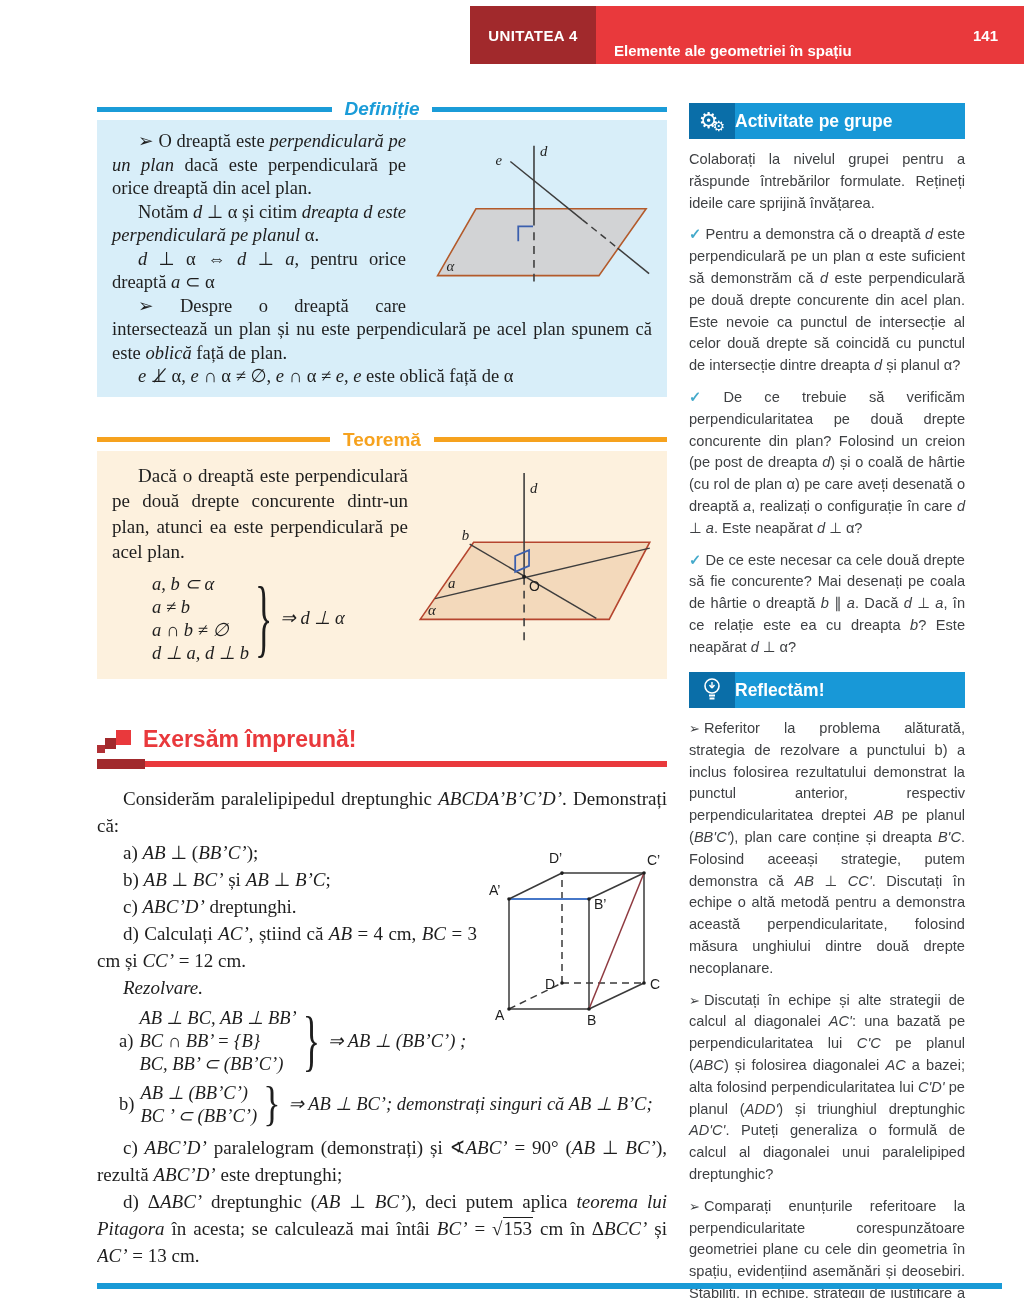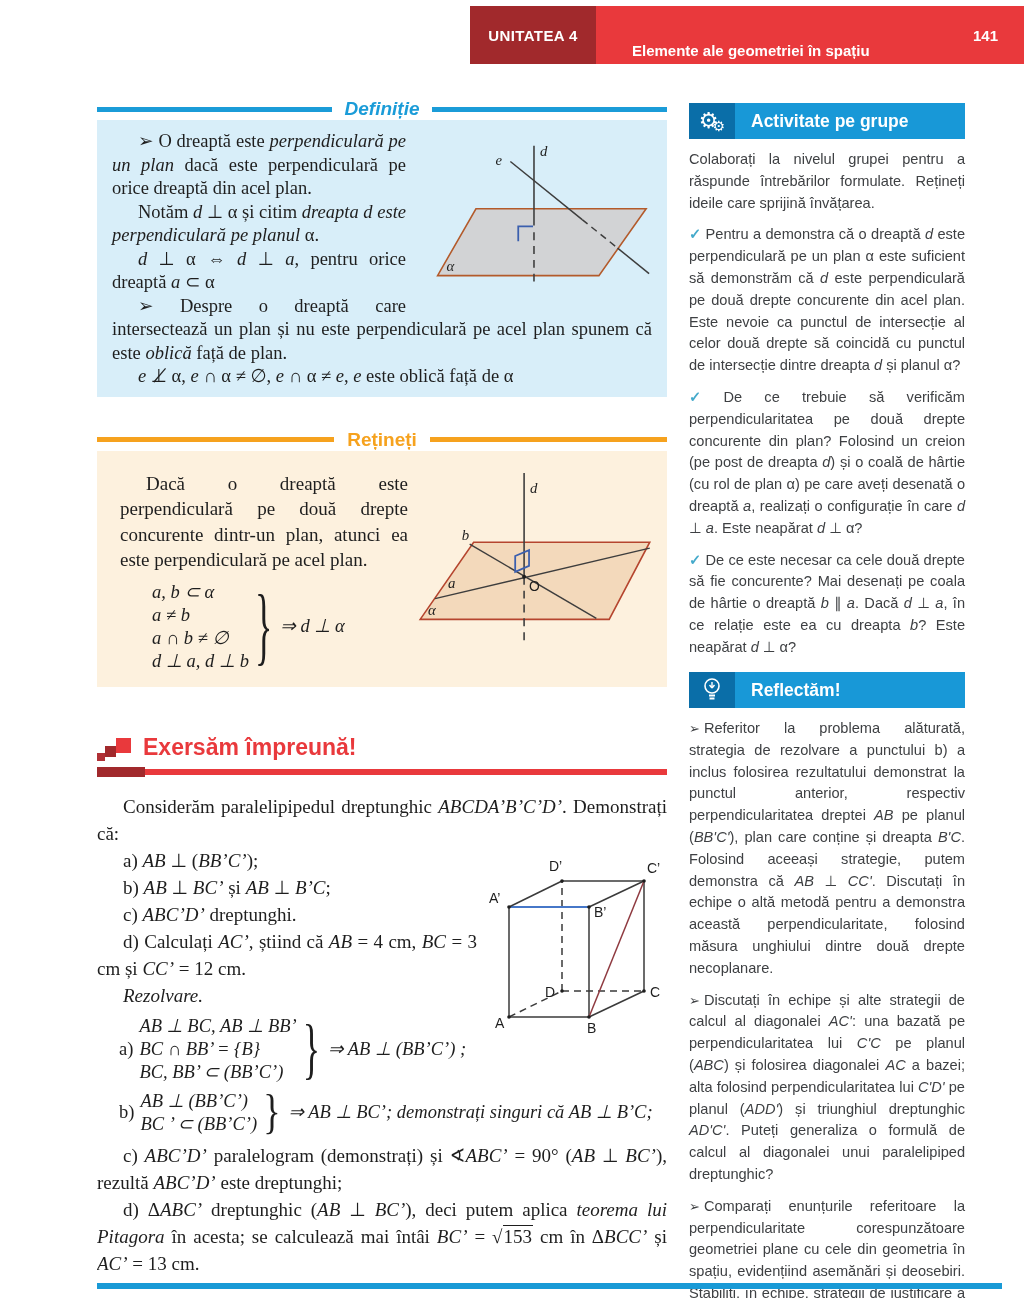--- a/index.html
+++ b/index.html
@@ -6,39 +6,39 @@
   .page{position:relative;width:1024px;height:1298px;background:#fff;overflow:hidden;
         font-family:"Liberation Serif",serif;color:#1e1e1e;}
 
   
   .hdr-unit{position:absolute;left:470px;top:6px;width:126px;height:58px;background:#a1292c;
             color:#fff;font-family:"Liberation Sans",sans-serif;font-weight:bold;font-size:15px;
             display:flex;align-items:center;justify-content:center;letter-spacing:.4px;}
   .hdr-bar{position:absolute;left:596px;top:6px;width:428px;height:58px;background:#e9393c;
            color:#fff;font-family:"Liberation Sans",sans-serif;font-weight:bold;font-size:15px;
            display:flex;align-items:center;}
-  .hdr-bar .chapter{flex:1;padding-left:36px;margin-top:31px;}
+  .hdr-bar .chapter{flex:1;padding-left:18px;margin-top:31px;}
   .hdr-bar .pgnum{margin-right:26px;}
 
   
   .left-col{position:absolute;left:97px;top:98px;width:570px;}
 
   .rule-head{display:flex;align-items:center;height:22px;font-family:"Liberation Sans",sans-serif;}
   .rule-head .ln{flex:1;height:5px;}
   .rule-head .t{font-weight:bold;font-size:19px;padding:0 13px;}
   .blue .ln{background:#1b9cd8;} .blue .t{color:#1b9cd8;font-style:italic;}
   .orange .ln{background:#f6a21e;} .orange .t{color:#f6a21e;}
 
   .def-box{background:#d8eef9;padding:10px 15px 8px 15px;overflow:hidden;}
   .def-box p{margin:0;text-align:justify;font-size:18.5px;line-height:23.5px;text-indent:26px;}
   .def-fig{float:right;width:238px;height:182px;margin:2px 0 2px 8px;}
 
   .thm-wrap{margin-top:32px;}
   .thm-box{background:#fdf1de;padding:12px 15px 10px 15px;overflow:hidden;}
-  .thm-box p{margin:8px;text-align:justify;font-size:19px;line-height:25.5px;text-indent:26px;font-family:Liberation Serif, serif;}
+  .thm-box p{margin:0;text-align:justify;font-size:19px;line-height:25.5px;text-indent:26px;font-family:Liberation Serif, serif;}
   .thm-fig{float:right;width:238px;height:188px;margin:2px 0 2px 6px;}
 
   .sys{display:flex;align-items:center;font-size:18.5px;line-height:23px;}
   .sys .sys-lines{font-style:italic;}
   .brace{display:inline-block;font-family:"Liberation Serif",serif;font-size:36px;
          font-weight:400;margin:0 8px 0 6px;}
   .br2{transform:scaleY(1.35);} .br3{transform:scaleY(1.85);} .br4{transform:scaleY(2.4);}
   .sys .res{font-style:italic;white-space:nowrap;}
   .thm-sys{margin:8px 0 4px 40px;}
 
@@ -60,21 +60,21 @@
   .sol-sys{margin:6px 0 6px 22px;}
   .sol-sys .lbl{margin-right:6px;}
   .italic{font-style:italic;}
 
   
   .right-col{position:absolute;left:689px;top:103px;width:276px;height:1180px;
              font-family:"Liberation Sans",sans-serif;color:#3e4043;}
   .panel-head{display:flex;align-items:center;height:36px;background:#1898d7;color:#fff;}
   .panel-head .icon{width:46px;height:36px;background:#0a6ea8;display:flex;align-items:center;
                     justify-content:center;flex:none;}
-  .panel-head .pt{font-weight:bold;font-size:17.5px;padding-left:16px;}
+  .panel-head .pt{font-weight:bold;font-size:17.5px;}
   .rtext{font-size:14.6px;line-height:21.8px;text-align:justify;}
   .rtext p{margin:10px 0 0 0;}
   .rtext .bullet-check{color:#45aacb;font-weight:bold;margin-right:4px;}
   .rtext .bullet-arrow{color:#3e4043;margin-right:4px;font-size:13px;}
   .reflect{position:absolute;left:0;top:569px;width:276px;}
 
   .gear-big{font-size:22px;line-height:1;color:#fff;}
   .gear-small{font-size:14px;line-height:1;color:#fff;margin-left:-6px;margin-top:10px;}
 
   
@@ -123,21 +123,21 @@
       <p>➢ O dreaptă este <i>perpendiculară pe un plan</i> dacă este perpendiculară pe orice dreaptă din acel plan.</p>
       <p>Notăm <i>d</i> ⊥ α și citim <i>dreapta d este perpendiculară pe planul</i> α.</p>
       <p><i>d</i> ⊥ α ⇔ <i>d</i> ⊥ <i>a</i>, pentru orice dreaptă <i>a</i> ⊂ α</p>
       <p>➢ Despre o dreaptă care intersectează un plan și nu este perpendiculară pe acel plan spunem că este <i>oblică</i> față de plan.</p>
       <p><i>e</i> ⊥̸ α, <i>e</i> ∩ α ≠ ∅, <i>e</i> ∩ α ≠ <i>e</i>, <i>e</i> este oblică față de α</p>
     </div>
 
     <div class="thm-wrap">
       <div class="rule-head orange">
         <span class="ln"></span>
-        <span class="t">Rețineți</span>
+        <span class="t">Teoremă</span>
         <span class="ln"></span>
       </div>
       <div class="thm-box">
         <svg class="thm-fig" viewBox="0 0 240 190">
           <polygon points="60,78 238,78 197,156 6,156" fill="#f3d9bb" stroke="#b5452e" stroke-width="1.6"></polygon>
           <line x1="111" y1="8" x2="111" y2="113" stroke="#3d3d3d" stroke-width="1.6"></line>
           <line x1="111" y1="113" x2="111" y2="180" stroke="#3d3d3d" stroke-width="1.6" stroke-dasharray="8,6"></line>
           <line x1="21" y1="135" x2="238" y2="84" stroke="#3d3d3d" stroke-width="1.4"></line>
           <line x1="56" y1="80" x2="184" y2="155" stroke="#3d3d3d" stroke-width="1.4"></line>
           <polygon points="102,92 116,86 116,102 102,108" fill="none" stroke="#3b5fae" stroke-width="1.8"></polygon>

